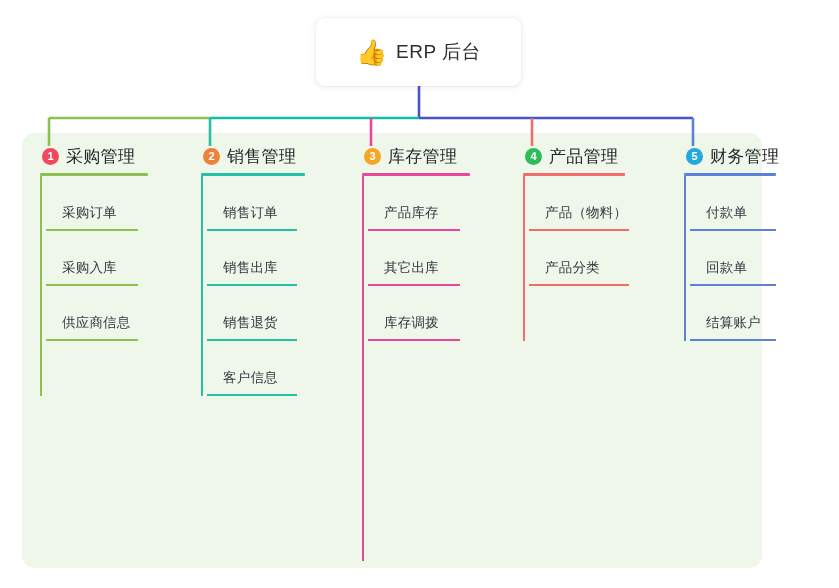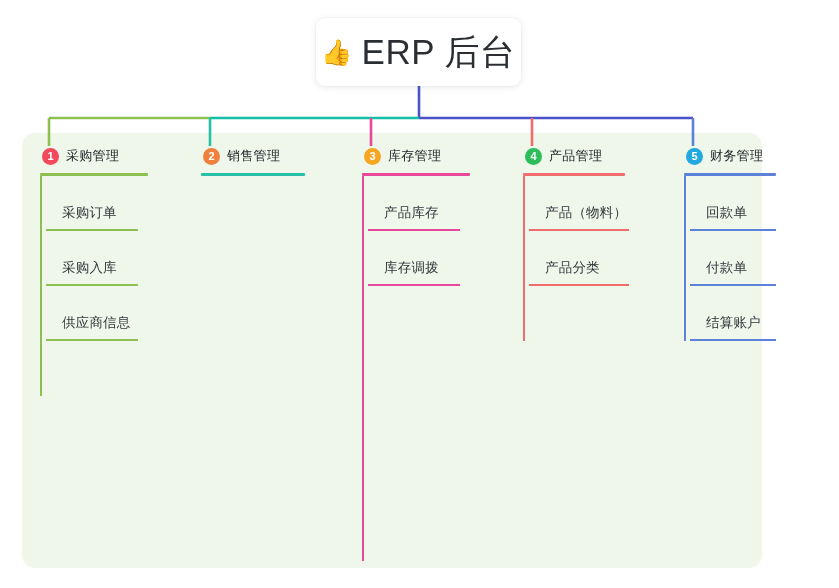--- a/index.html
+++ b/index.html
@@ -42,21 +42,21 @@
     display: flex;
     align-items: center;
     gap: 9px;
   }
   .root-emoji {
     font-size: 25px;
     line-height: 1;
     display: inline-block;
   }
   .root-title {
-    font-size: 35px;
+    font-size: 19px;
     color: #2b2f33;
     letter-spacing: 0.5px;
     white-space: nowrap;
   }
 
   
   #connectors {
     position: absolute;
     left: 0; top: 0;
     width: 839px;
@@ -92,21 +92,21 @@
     height: 17px;
     border-radius: 50%;
     color: #ffffff;
     font-size: 11px;
     line-height: 17px;
     text-align: center;
     font-weight: bold;
     flex: 0 0 auto;
   }
   .col-title {
-    font-size: 13px;
+    font-size: 17px;
     color: #22262a;
     white-space: nowrap;
     letter-spacing: 0.3px;
   }
   .col-underline {
     height: 3px;
     margin-top: 4px;
     border-radius: 1px;
   }
 
@@ -191,34 +191,57 @@
             <div class="leaf-rule" style="background: rgb(140, 193, 82); width: 92px;"></div>
           </div>
         </div>
       </div>
       <div class="column" style="left: 201px; width: 104px;">
         <div class="col-header">
           <span class="badge" style="background: rgb(240, 129, 60);">2</span>
           <span class="col-title">销售管理</span>
         </div>
         <div class="col-underline" style="background: rgb(37, 192, 166); width: 104px;"></div>
+        <div class="leaves">
+          <div class="spine" style="background: rgb(37, 192, 166); height: 220px;"></div>
+          <div class="leaf">
+            <span class="leaf-label">销售订单</span>
+            <div class="leaf-rule" style="background: rgb(37, 192, 166); width: 90px;"></div>
+          </div>
+          <div class="leaf">
+            <span class="leaf-label">销售出库</span>
+            <div class="leaf-rule" style="background: rgb(37, 192, 166); width: 90px;"></div>
+          </div>
+          <div class="leaf">
+            <span class="leaf-label">销售退货</span>
+            <div class="leaf-rule" style="background: rgb(37, 192, 166); width: 90px;"></div>
+          </div>
+          <div class="leaf">
+            <span class="leaf-label">客户信息</span>
+            <div class="leaf-rule" style="background: rgb(37, 192, 166); width: 90px;"></div>
+          </div>
+        </div>
       </div>
       <div class="column" style="left: 362px; width: 108px;">
         <div class="col-header">
           <span class="badge" style="background: rgb(245, 166, 35);">3</span>
           <span class="col-title">库存管理</span>
         </div>
         <div class="col-underline" style="background: rgb(232, 72, 155); width: 108px;"></div>
         <div class="leaves">
           <div class="spine" style="background: rgb(232, 72, 155); height: 385px;"></div>
           <div class="leaf">
             <span class="leaf-label">产品库存</span>
             <div class="leaf-rule" style="background: rgb(232, 72, 155); width: 92px;"></div>
           </div>
           <div class="leaf">
+            <span class="leaf-label">其它出库</span>
+            <div class="leaf-rule" style="background: rgb(232, 72, 155); width: 92px;"></div>
+          </div>
+          <div class="leaf">
             <span class="leaf-label">库存调拨</span>
             <div class="leaf-rule" style="background: rgb(232, 72, 155); width: 92px;"></div>
           </div>
         </div>
       </div>
       <div class="column" style="left: 523px; width: 102px;">
         <div class="col-header">
           <span class="badge" style="background: rgb(45, 189, 90);">4</span>
           <span class="col-title">产品管理</span>
         </div>
@@ -237,28 +260,28 @@
       </div>
       <div class="column" style="left: 684px; width: 92px;">
         <div class="col-header">
           <span class="badge" style="background: rgb(35, 168, 224);">5</span>
           <span class="col-title">财务管理</span>
         </div>
         <div class="col-underline" style="background: rgb(91, 130, 216); width: 92px;"></div>
         <div class="leaves">
           <div class="spine" style="background: rgb(91, 130, 216); height: 165px;"></div>
           <div class="leaf">
+            <span class="leaf-label">付款单</span>
+            <div class="leaf-rule" style="background: rgb(91, 130, 216); width: 86px;"></div>
+          </div>
+          <div class="leaf">
             <span class="leaf-label">回款单</span>
             <div class="leaf-rule" style="background: rgb(91, 130, 216); width: 86px;"></div>
           </div>
           <div class="leaf">
-            <span class="leaf-label">付款单</span>
-            <div class="leaf-rule" style="background: rgb(91, 130, 216); width: 86px;"></div>
-          </div>
-          <div class="leaf">
             <span class="leaf-label">结算账户</span>
             <div class="leaf-rule" style="background: rgb(91, 130, 216); width: 86px;"></div>
           </div>
         </div>
       </div>
     </div>
 
 </div>
 
 </body></html>

